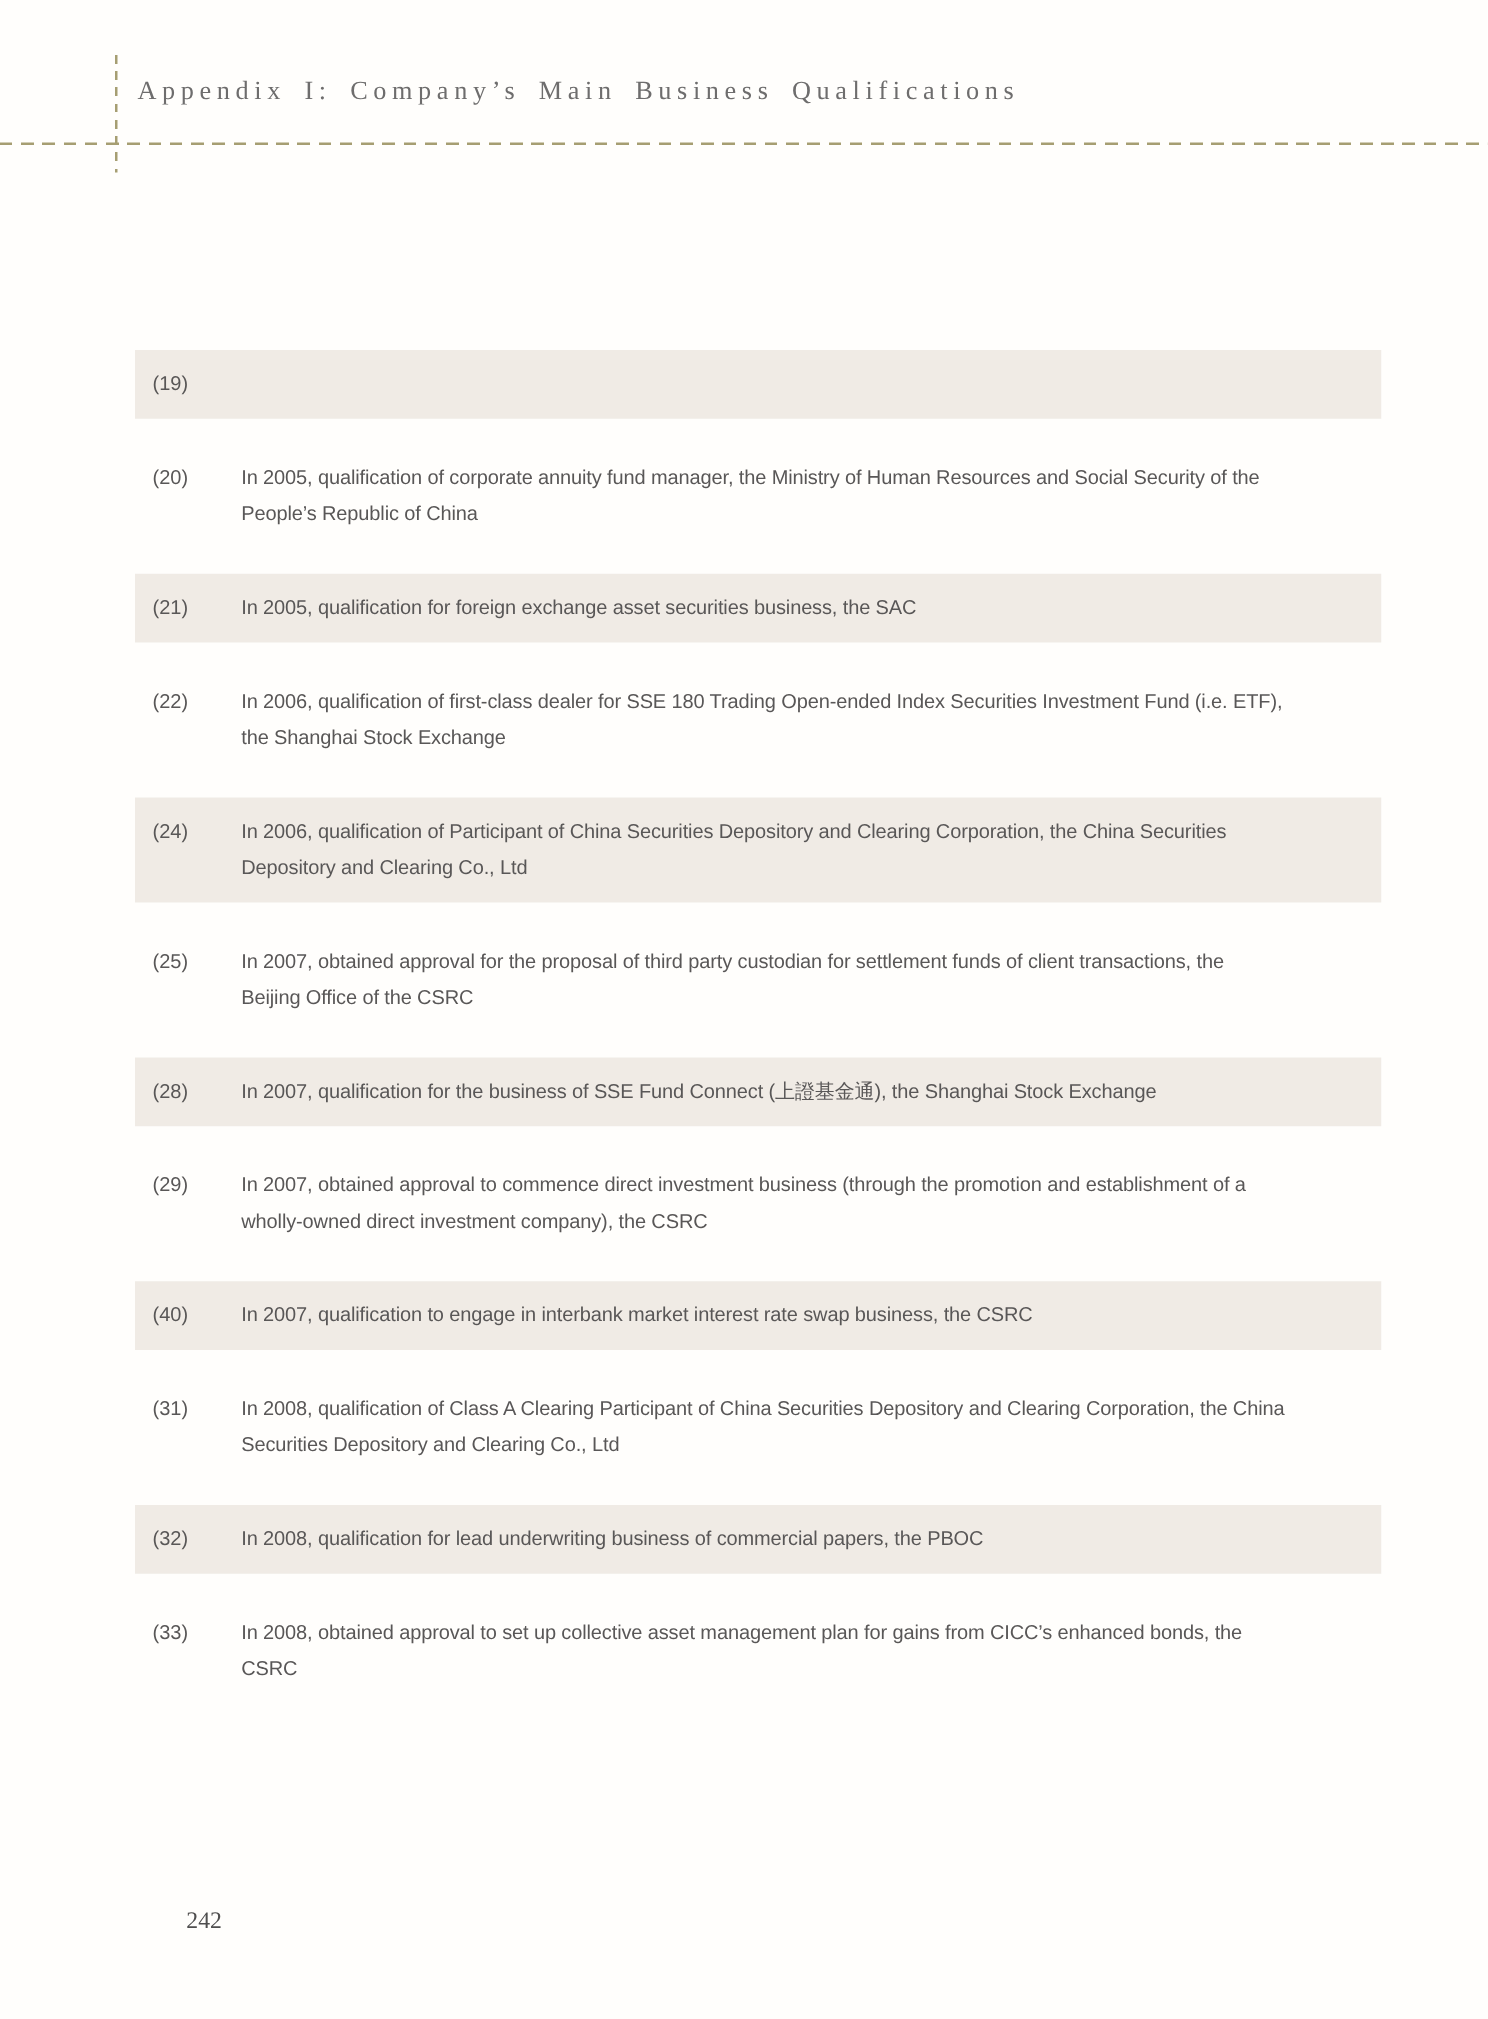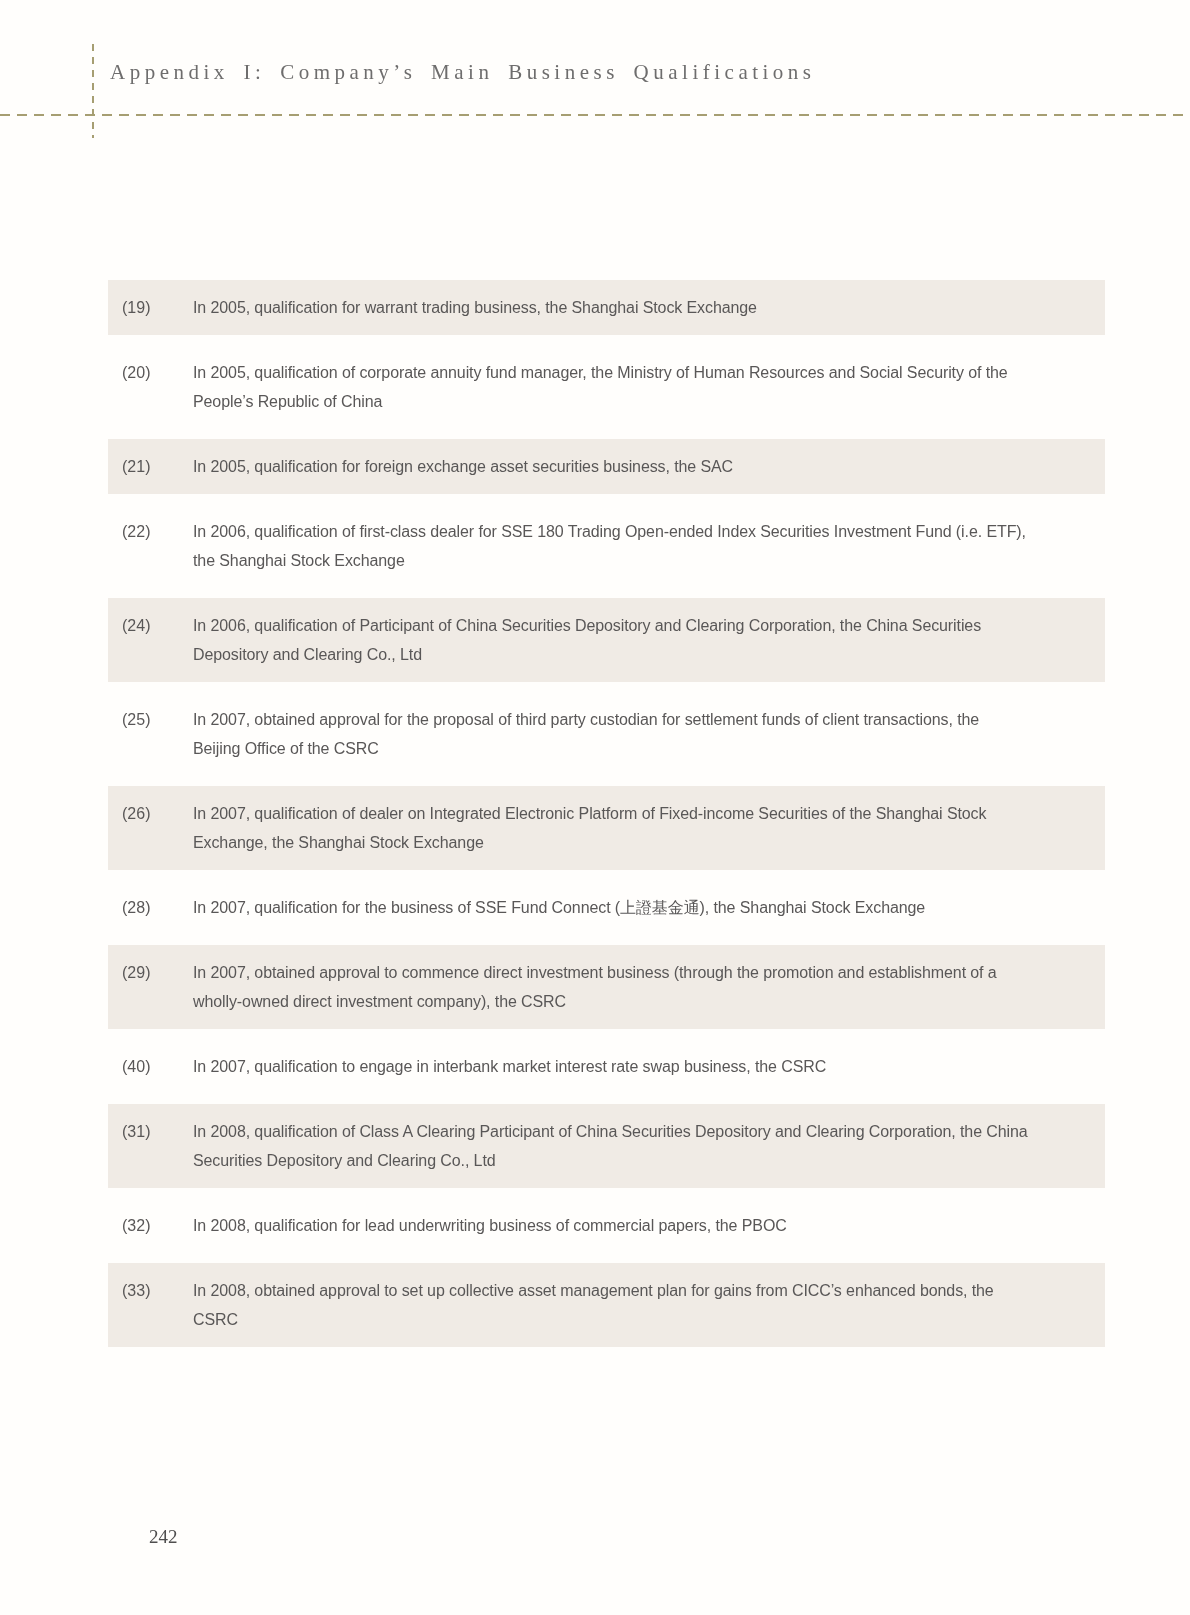--- a/index.html
+++ b/index.html
@@ -44,21 +44,21 @@
   
   .list {
     position: absolute;
     left: 108px;
     top: 280px;
     width: 997px;
   }
   .row {
     display: flex;
     padding: 13px 0;
-    margin-bottom: 10px;
+    margin-bottom: 20px;
   }
   .row:nth-child(odd) {
     background: #f0ebe5;
   }
   .num {
     width: 85px;
     box-sizing: border-box;
     padding-left: 14px;
     flex: 0 0 85px;
     font-size: 16px;
@@ -90,21 +90,20 @@
 
 <div class="page">
 
   <div class="vdash"></div>
   <h1 class="title">Appendix I: Company’s Main Business Qualifications</h1>
   <div class="hdash"></div>
 
   <div class="list">
       <div class="row">
         <div class="num">(19)</div>
-        <div class="txt">In 2005, qualification for warrant trading business, the Shanghai Stock Exchange</div>
       </div>
       <div class="row">
         <div class="num">(20)</div>
         <div class="txt">In 2005, qualification of corporate annuity fund manager, the Ministry of Human Resources and Social Security of the
 People’s Republic of China</div>
       </div>
       <div class="row">
         <div class="num">(21)</div>
         <div class="txt">In 2005, qualification for foreign exchange asset securities business, the SAC</div>
       </div>
@@ -115,25 +114,20 @@
       </div>
       <div class="row">
         <div class="num">(24)</div>
         <div class="txt">In 2006, qualification of Participant of China Securities Depository and Clearing Corporation, the China Securities
 Depository and Clearing Co., Ltd</div>
       </div>
       <div class="row">
         <div class="num">(25)</div>
         <div class="txt">In 2007, obtained approval for the proposal of third party custodian for settlement funds of client transactions, the
 Beijing Office of the CSRC</div>
-      </div>
-      <div class="row">
-        <div class="num">(26)</div>
-        <div class="txt">In 2007, qualification of dealer on Integrated Electronic Platform of Fixed-income Securities of the Shanghai Stock
-Exchange, the Shanghai Stock Exchange</div>
       </div>
       <div class="row">
         <div class="num">(28)</div>
         <div class="txt">In 2007, qualification for the business of SSE Fund Connect (上證基金通), the Shanghai Stock Exchange</div>
       </div>
       <div class="row">
         <div class="num">(29)</div>
         <div class="txt">In 2007, obtained approval to commence direct investment business (through the promotion and establishment of a
 wholly-owned direct investment company), the CSRC</div>
       </div>

